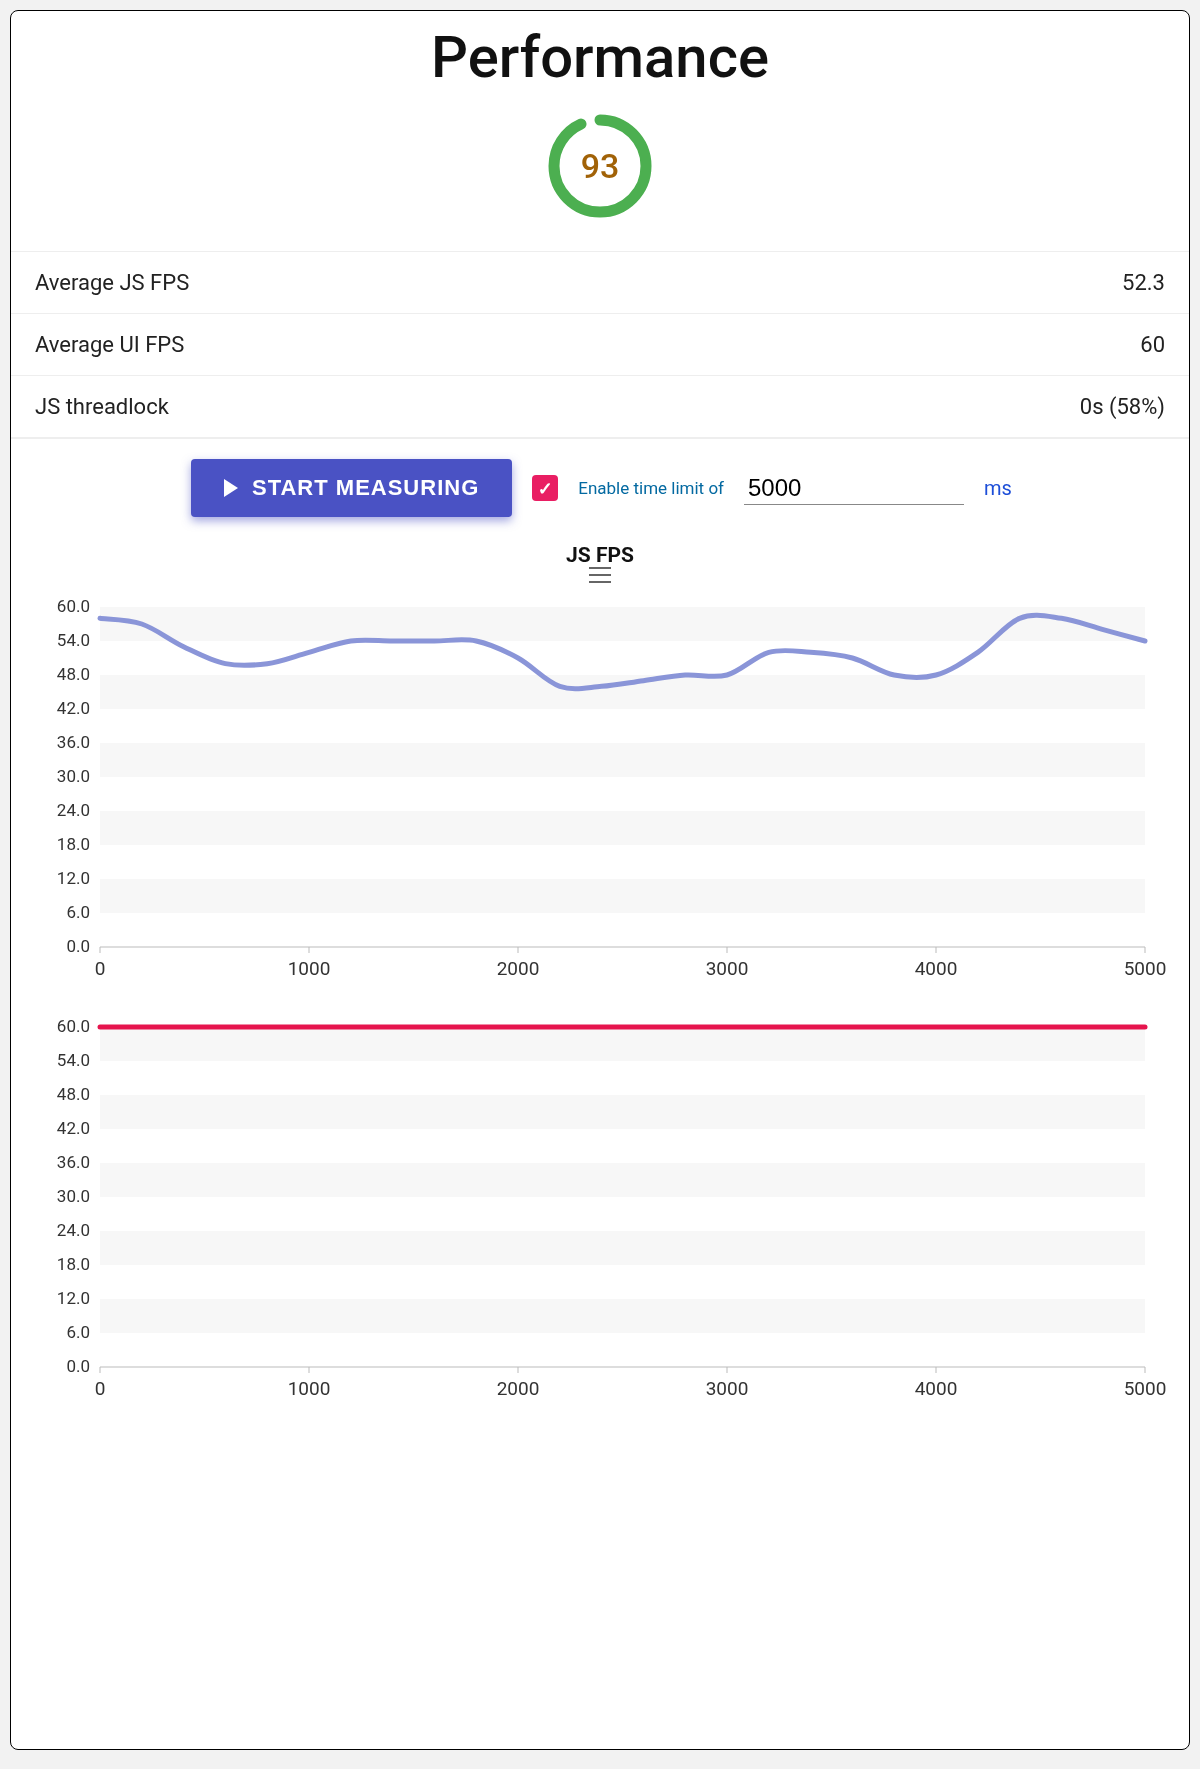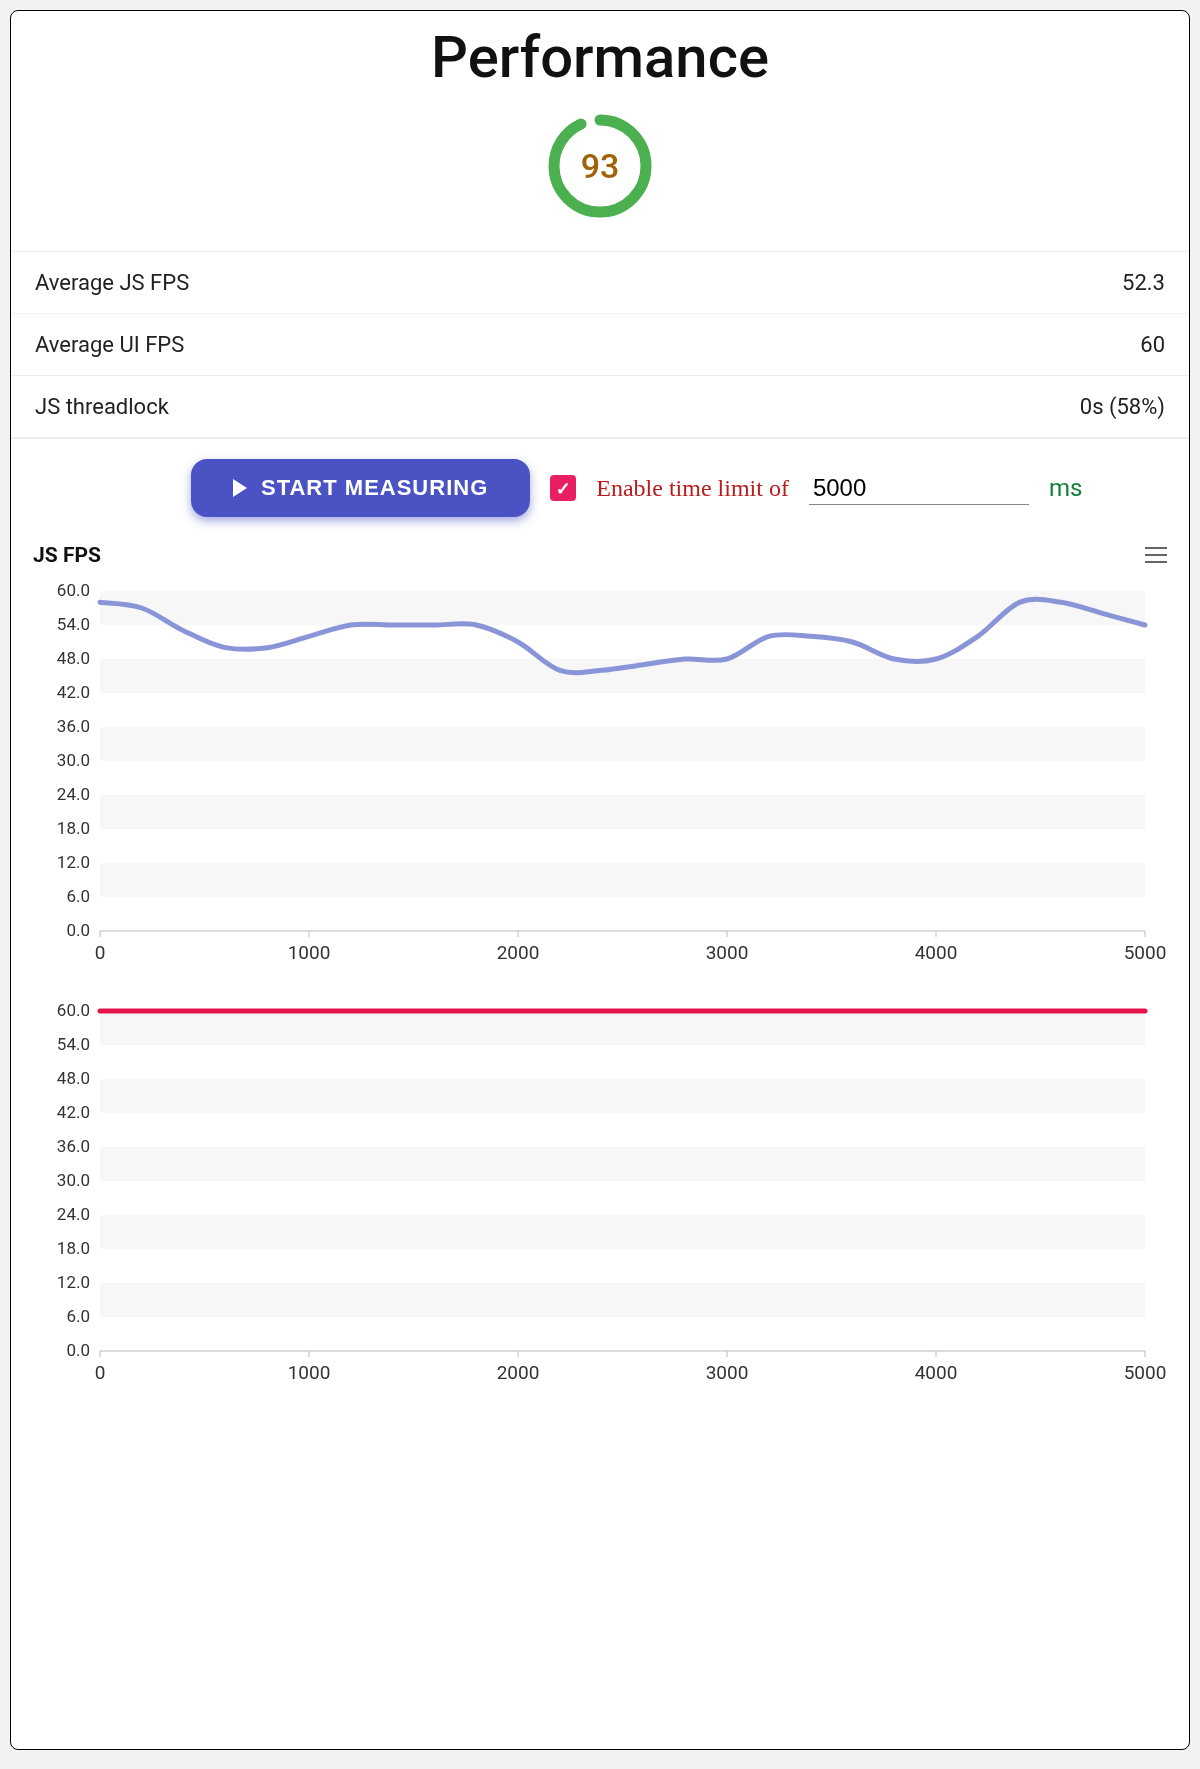--- a/index.html
+++ b/index.html
@@ -61,22 +61,22 @@
     display: flex;
     align-items: center;
     gap: 20px;
     padding: 20px 24px 10px 180px;
     border-top: 1px solid #eee;
   }
   .start-btn {
     background: #4a52c4;
     color: #fff;
     border: none;
-    border-radius: 16px;
-    padding: 16px 42px;
+    border-radius: 4px;
+    padding: 16px 33px;
     font-size: 22px;
     font-weight: 600;
     letter-spacing: 1px;
     display: inline-flex;
     align-items: center;
     gap: 14px;
     cursor: pointer;
     box-shadow: 0 4px 10px rgba(74,82,196,0.5);
   }
   .play-icon {
@@ -93,40 +93,40 @@
     align-items: center;
     justify-content: center;
     cursor: pointer;
   }
   .checkmark {
     color: #fff;
     font-size: 18px;
     font-weight: bold;
   }
   .enable-label {
-    font-size: 24px;
-    color: #b91c1c;
-    font-family: Liberation Serif, serif;
+    font-size: 17px;
+    color: #0369a1;
   }
   .time-input {
     border: none;
     border-bottom: 1px solid #888;
     font-size: 24px;
     width: 220px;
     padding: 2px 4px;
     outline: none;
     background: transparent;
   }
-  .ms-label { font-size: 24px; color: #15803d; }
+  .ms-label { font-size: 20px; color: #1d4ed8; }
   .chart-section { padding: 10px 22px 20px 22px; }
   .chart-header {
     display: flex;
     justify-content: space-between;
     align-items: center;
     padding: 6px 0 14px 0;
+    flex-direction: column;
   }
   .chart-title { font-size: 21px; font-weight: 700; color: #111; }
   .menu-icon {
     width: 22px; height: 16px;
     display: flex; flex-direction: column; justify-content: space-between;
     cursor: pointer;
   }
   .menu-icon span { display: block; height: 2px; background: #666; }
   .chart-body { position: relative; height: 390px; }
   .chart-svg { width: 100%; height: 100%; }

